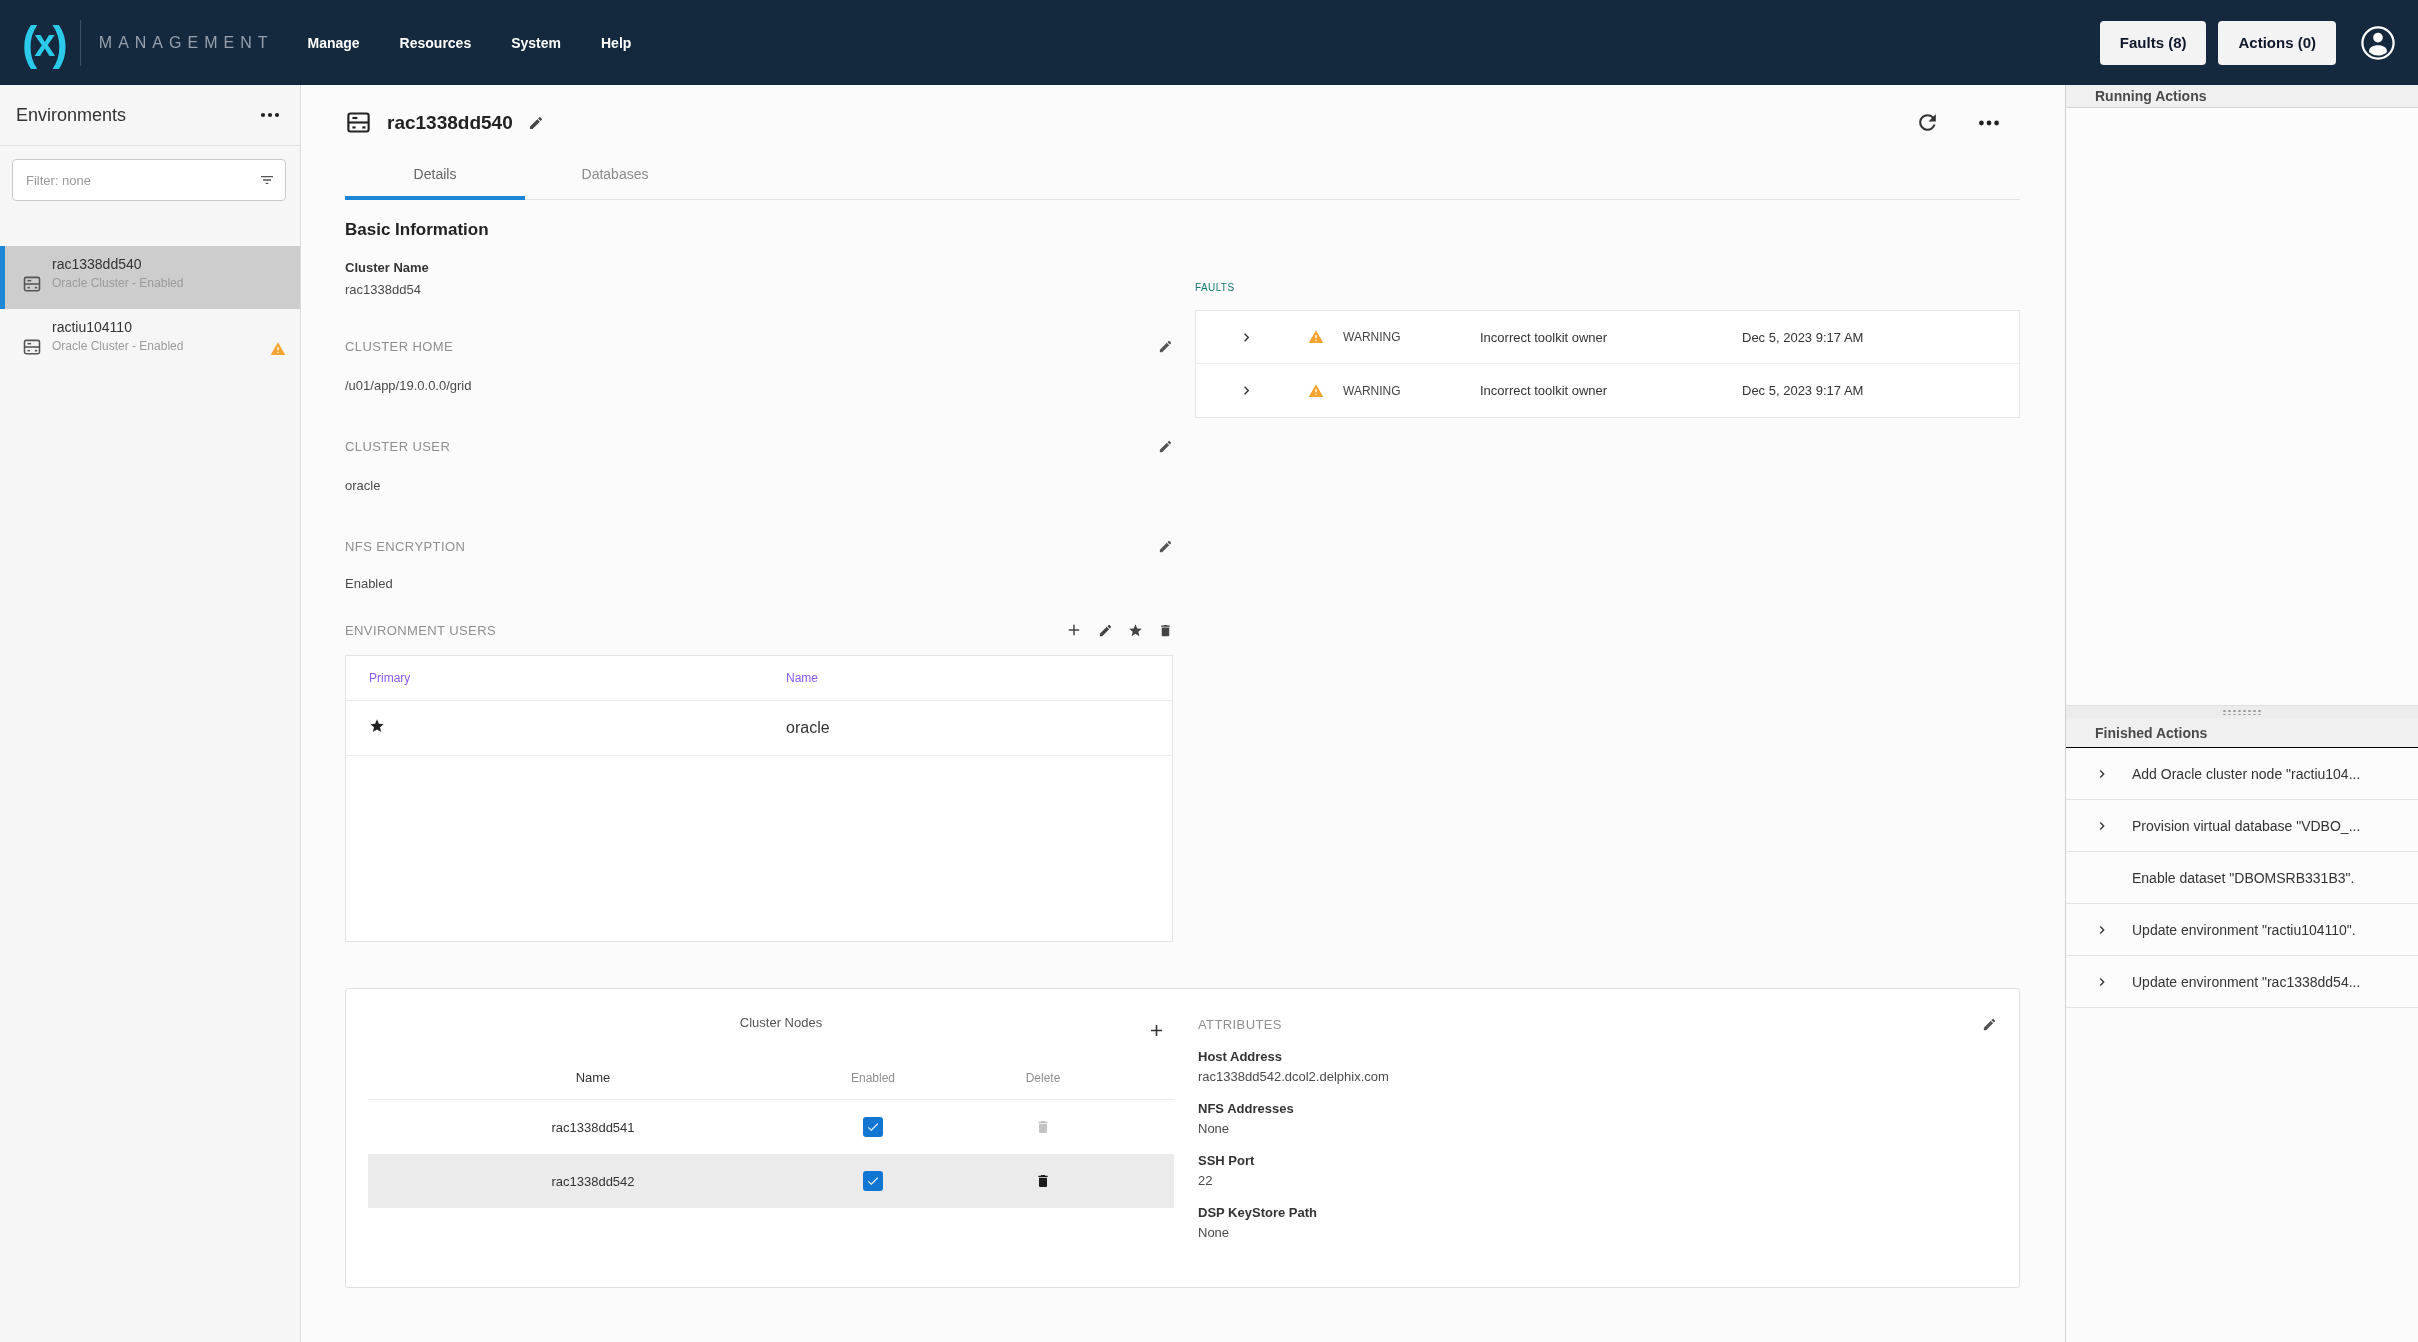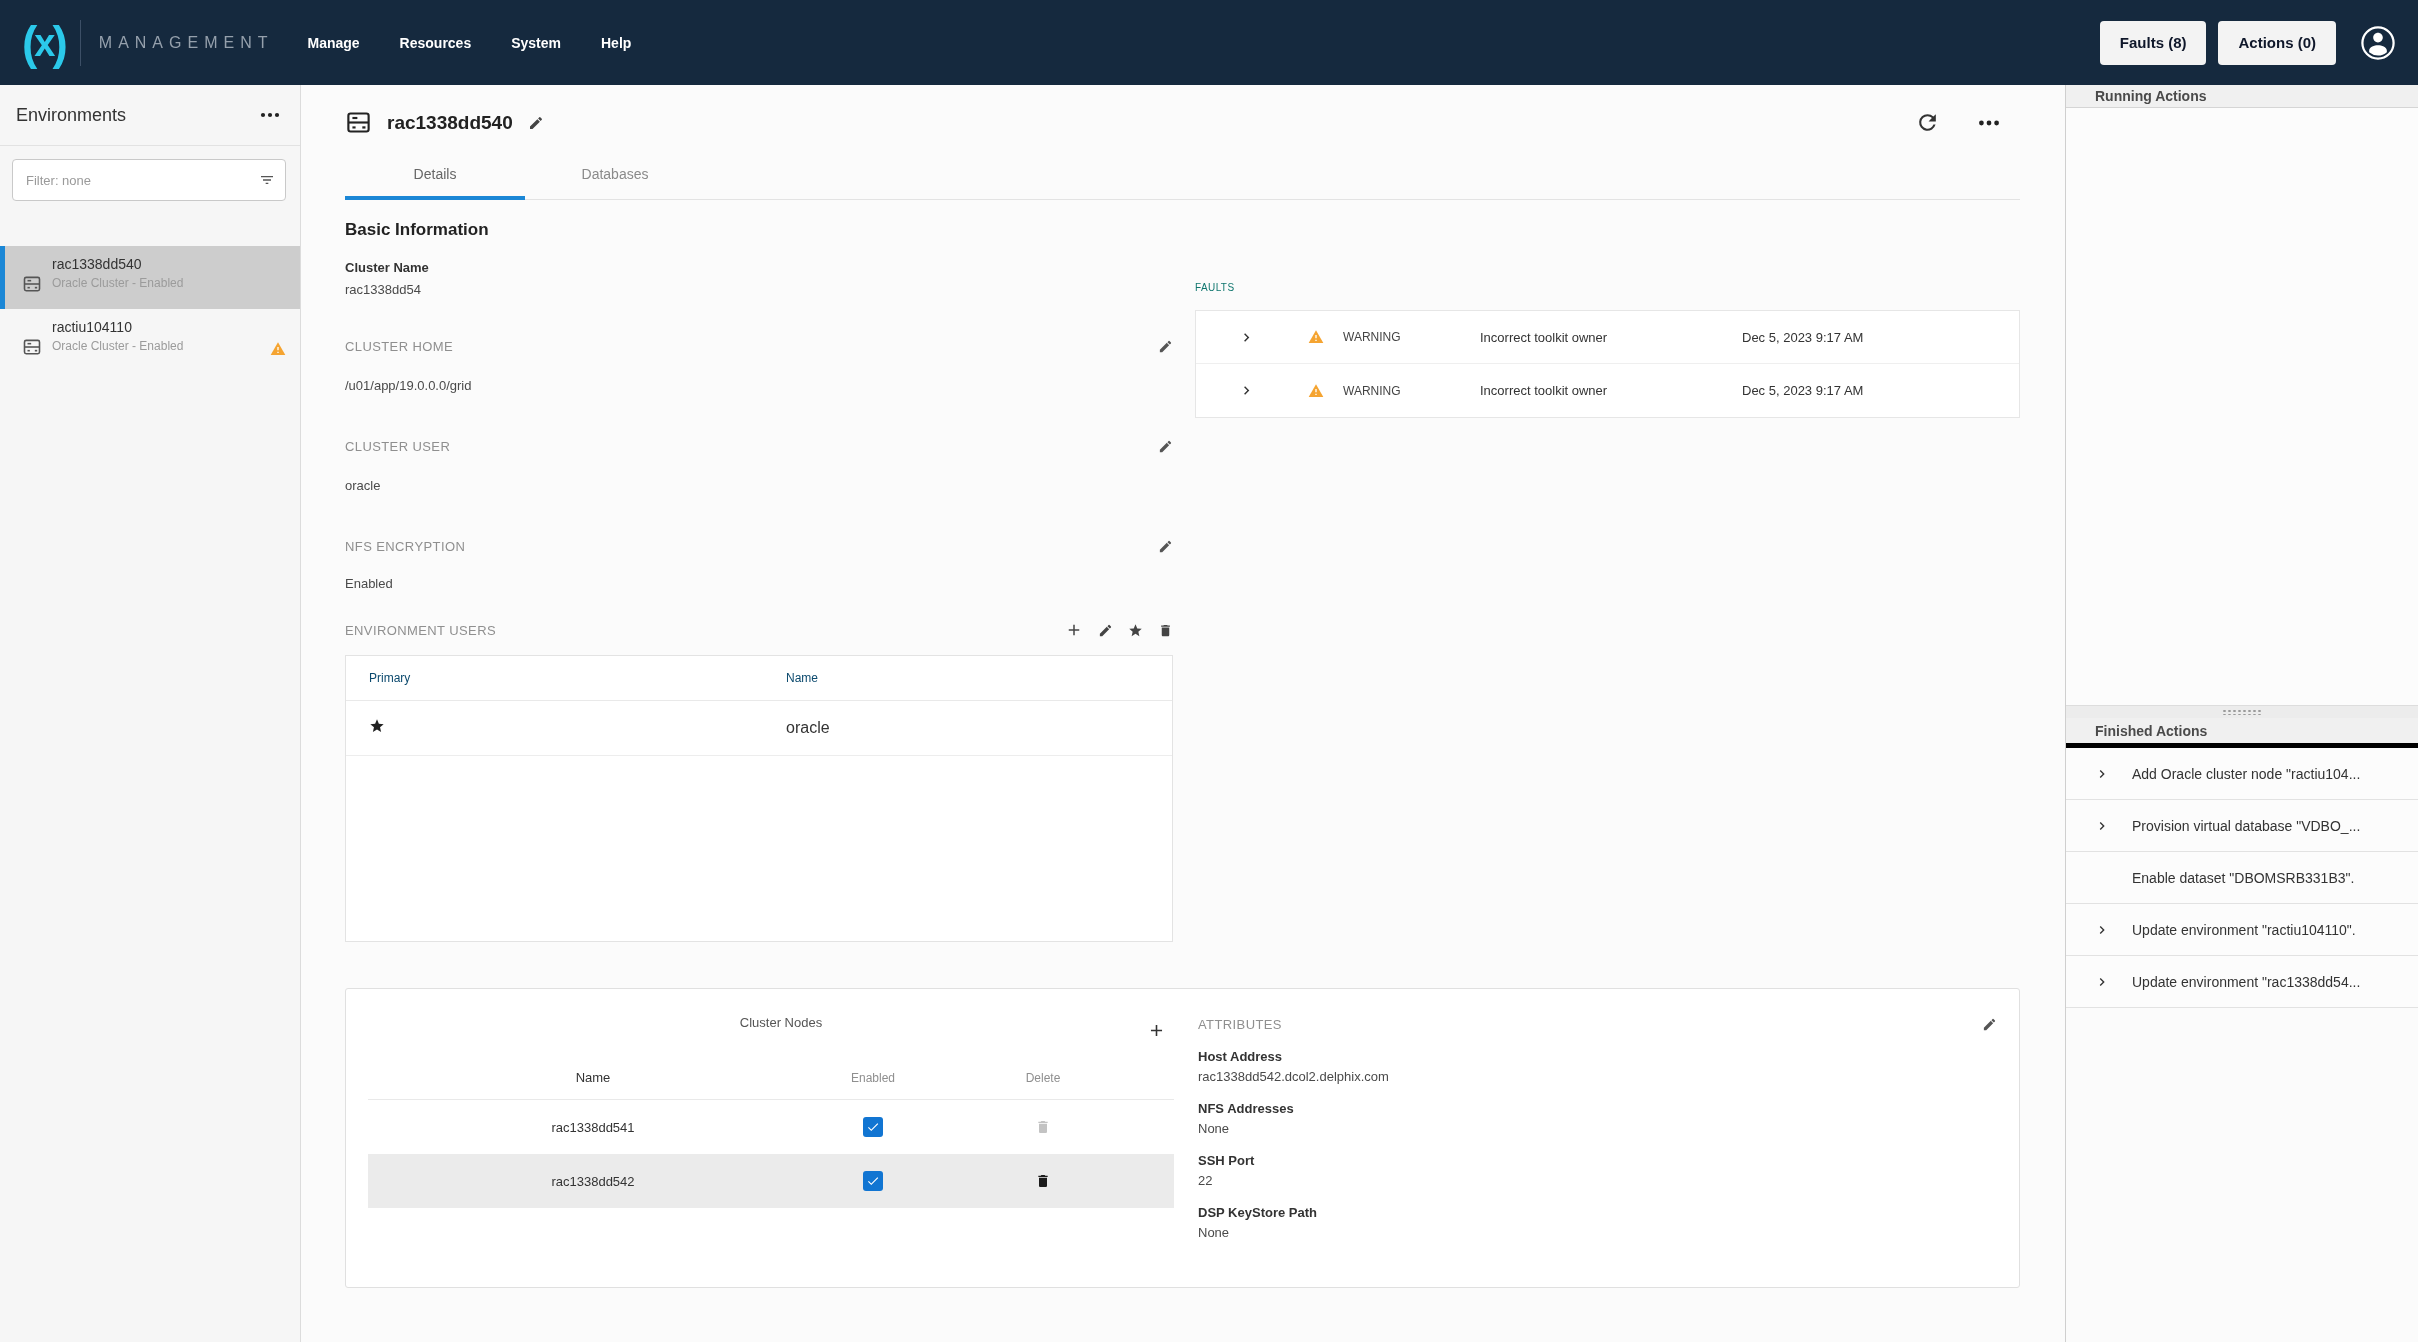--- a/index.html
+++ b/index.html
@@ -82,21 +82,21 @@
   .caps-block { margin-bottom:46px; }
 
   .eu-header { display:flex; align-items:center; margin-top:4px; }
   .eu-icons { margin-left:auto; display:flex; gap:15px; align-items:center; }
   .eu-icons .icon { font-size:15px; color:#444; cursor:pointer; }
   .eu-icons .icon.big { font-size:18px; }
   .eu-table { margin-top:16px; background:#fff; border:1px solid #e3e3e3;
     height:287px; }
   .eu-thead { display:flex; height:45px; align-items:center;
     border-bottom:1px solid #e9e9e9; }
-  .eu-th { font-size:12px; color:#0c4a6e; }
+  .eu-th { font-size:12px; color:#8b5cf6; }
   .eu-row { display:flex; height:55px; align-items:center;
     border-bottom:1px solid #ededed; }
   .col-primary { width:440px; padding-left:23px; }
   .eu-star { font-size:16px; color:#222; }
 
   .faults-label { font-size:10px; color:#0f766e; letter-spacing:.4px;
     margin-top:22px; }
   .faults-card { margin-top:17px; background:#fff; border:1px solid #e6e6e6; }
   .fault-row { display:flex; align-items:center; height:53px;
     border-bottom:1px solid #efefef; cursor:pointer; }
@@ -143,21 +143,21 @@
     background:#fbfbfb; border-left:1px solid #cfcfcf; }
   .ap-header { height:23px; background:#f0f0f0; border-bottom:1px solid #d5d5d5;
     font-size:14px; font-weight:bold; color:#4a4a4a; padding-left:29px;
     display:flex; align-items:center; }
   .ap-running-body { height:597px; background:#fcfcfc; }
   .ap-grip-row { height:13px; background:#ececec; border-top:1px solid #ddd;
     display:flex; align-items:center; justify-content:center; }
   .ap-grip { width:40px; height:6px;
     background-image:radial-gradient(circle, #9a9a9a 1px, transparent 1.4px);
     background-size:5px 4px; }
-  .ap-fin-header { height:30px; background:#f0f0f0; border-bottom:5px solid #000000;
+  .ap-fin-header { height:30px; background:#f0f0f0; border-bottom:1px solid #000000;
     font-size:14px; font-weight:bold; color:#4a4a4a; padding-left:29px;
     display:flex; align-items:center; }
   .ap-item { height:52px; display:flex; align-items:center;
     border-bottom:1px solid #e2e2e2; background:#fcfcfc; cursor:pointer; }
   .ap-chevron { width:16px; font-size:16px; color:#333; margin-left:28px; }
   .ap-text { font-size:14px; color:#333; margin-left:22px; white-space:nowrap;
     overflow:hidden; }
 </style>
 </head>
 <body>

